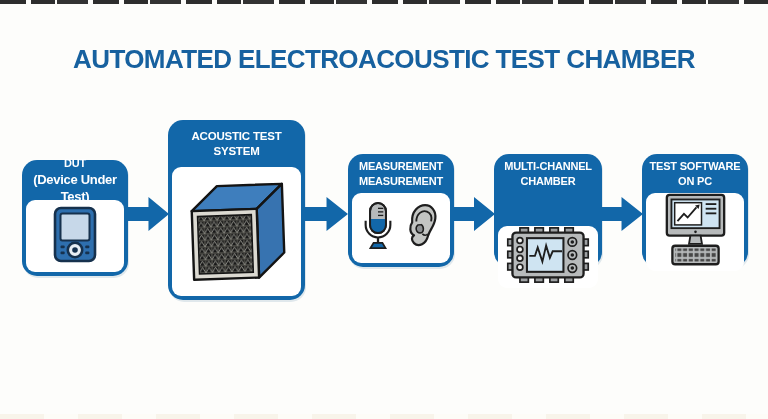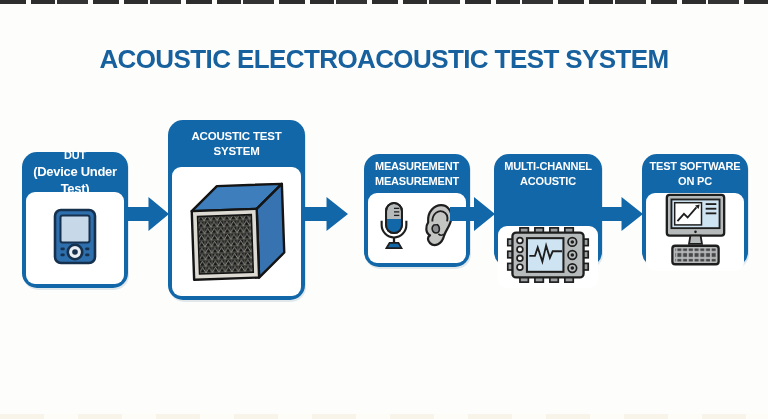--- a/index.html
+++ b/index.html
@@ -40,26 +40,26 @@
   }
   .fbox .hdr{
     flex:none;display:flex;flex-direction:column;justify-content:center;align-items:center;
     color:#ffffff;font-weight:bold;text-align:center;line-height:1.32;
     font-size:11px;letter-spacing:-0.2px;padding:2px 2px 1px;
   }
   .fbox .body{
     flex:1;margin:0 4px 4px;background:#ffffff;border-radius:9px;
     display:flex;align-items:center;justify-content:center;gap:9px;
   }
-  .box-dut        {left:22px;  top:152px; width:106px; height:136px;}
+  .box-dut        {left:22px;  top:160px; width:106px; height:116px;}
   .box-dut .hdr   {height:37px;}
   .box-dut .hdr .l2{font-size:13px;letter-spacing:-0.3px;}
   .box-chamber    {left:168px; top:120px; width:137px; height:180px;}
   .box-chamber .hdr{height:44px;font-size:11.5px;}
-  .box-transducers{left:348px; top:154px; width:106px; height:113px;margin-left:16px;}
+  .box-transducers{left:348px; top:154px; width:106px; height:113px;}
   .box-transducers .hdr{height:36px;}
   .box-analyzer   {left:494px; top:154px; width:108px; height:113px;gap:33px;}
   .box-analyzer .hdr{height:36px;}
   .box-pc         {left:642px; top:154px; width:106px; height:113px;}
   .box-pc .hdr    {height:36px;}
 
   .arrow{position:absolute;top:195px;height:38px;}
   .arrow svg{display:block;width:100%;height:100%;}
   .arrow-1{left:125px;width:45px;}
   .arrow-2{left:302px;width:47px;}
@@ -69,21 +69,21 @@
   .cube-svg{transform:rotate(-2deg);}
 </style>
 </head>
 <body>
 
 <div class="canvas">
 
   <div class="top-strip"></div>
   <div class="bottom-strip"></div>
 
-  <div class="title">ACOUSTIC ELECTROACOUSTIC TEST SYSTEM</div>
+  <div class="title">AUTOMATED ELECTROACOUSTIC TEST CHAMBER</div>
 
   <div class="fbox box-dut">
     <div class="hdr">
       <span class="l1">DUT</span>
       <span class="l2">(Device Under Test)</span>
     </div>
     <div class="body">
       <span>
         <svg width="46" height="57" viewBox="0 0 46 57">
           <rect x="3" y="2" width="40" height="53" rx="6" fill="#2e6fae" stroke="#16314d" stroke-width="2.6"></rect>
@@ -167,21 +167,21 @@
 
   <div class="arrow arrow-3">
     <svg viewBox="0 0 46 38" preserveAspectRatio="none">
         <polygon points="0,12 24,12 24,2 45,19 24,36 24,26 0,26" fill="#1267a9"></polygon>
       </svg>
   </div>
 
   <div class="fbox box-analyzer">
     <div class="hdr">
       <span>MULTI-CHANNEL</span>
-      <span>ACOUSTIC</span>
+      <span>CHAMBER</span>
     </div>
     <div class="body">
       <span>
         <svg width="84" height="58" viewBox="0 0 88 62">
           <g fill="#9ea1a3" stroke="#1e1e1e" stroke-width="1.8">
             <rect x="1" y="14" width="8" height="7"></rect>
               <rect x="1" y="27" width="8" height="7"></rect>
               <rect x="1" y="40" width="8" height="7"></rect>
             <rect x="79" y="14" width="8" height="7"></rect>
               <rect x="79" y="27" width="8" height="7"></rect>

